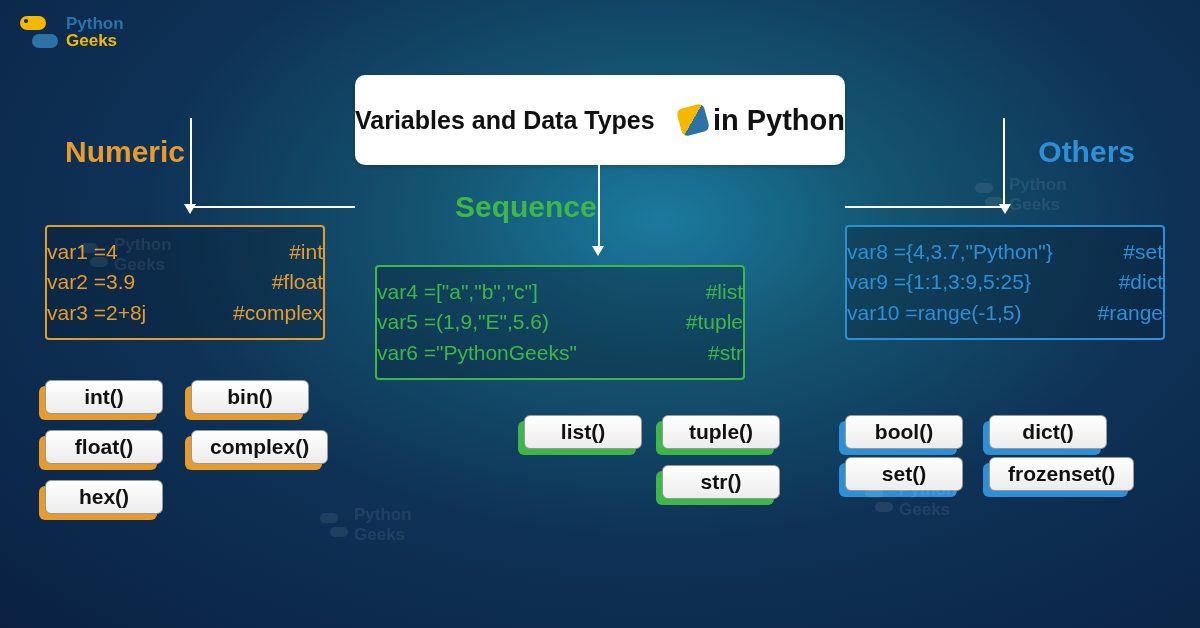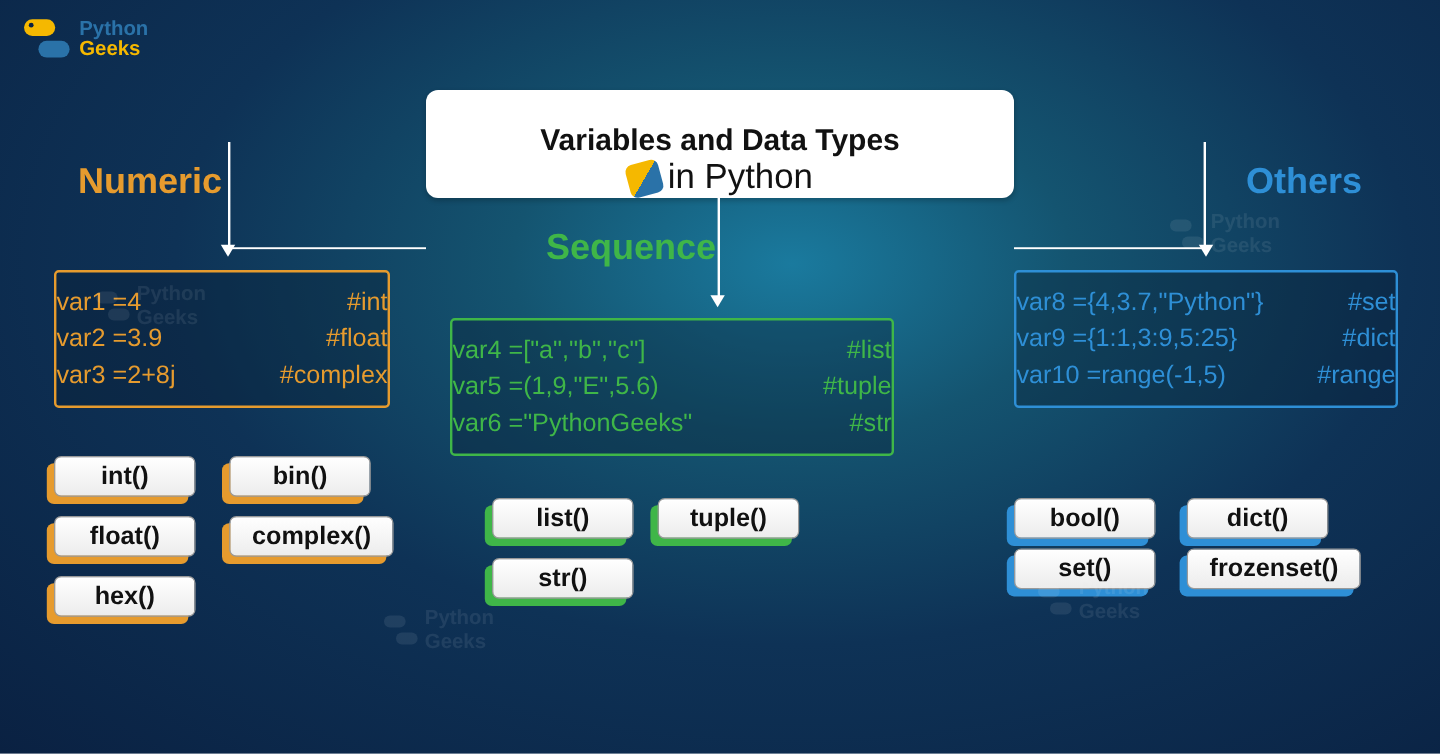--- a/index.html
+++ b/index.html
@@ -5,38 +5,38 @@
 *{margin:0;padding:0;box-sizing:border-box}
 body{width:1200px;height:628px;background:radial-gradient(ellipse at 55% 35%,#1a7a9e 0%,#145470 25%,#0e3256 55%,#0a2142 100%);font-family:"Segoe UI",Arial,sans-serif;position:relative;overflow:hidden}
 .logo{position:absolute;top:15px;left:20px;display:flex;align-items:center;gap:8px}
 .logo-icon{width:38px;height:32px;position:relative}
 .logo-icon .top{position:absolute;width:26px;height:14px;background:#f5b800;border-radius:7px;top:0;left:0}
 .logo-icon .top::before{content:"";position:absolute;width:4px;height:4px;background:#0a2142;border-radius:50%;top:3px;left:4px}
 .logo-icon .bot{position:absolute;width:26px;height:14px;background:#2a72a8;border-radius:7px;bottom:0;right:0}
 .logo-text{font-size:17px;font-weight:700;line-height:1}
 .logo-text .l1{color:#2a72a8}
 .logo-text .l2{color:#f5b800}
-.title-box{position:absolute;top:75px;left:355px;width:490px;height:90px;background:#fff;border-radius:10px;display:flex;flex-direction:column;align-items:center;justify-content:flex-end;box-shadow:0 2px 4px rgba(0,0,0,.2)}
+.title-box{position:absolute;top:75px;left:355px;width:490px;height:90px;background:#fff;border-radius:10px;display:flex;flex-direction:row;align-items:center;justify-content:space-between;box-shadow:0 2px 4px rgba(0,0,0,.2)}
 .title-box .t1{font-size:25px;font-weight:700;color:#111}
-.title-box .t2{font-size:29px;font-weight:400;color:#111;display:flex;align-items:center;gap:6px}
+.title-box .t2{font-size:29px;font-weight:700;color:#111;display:flex;align-items:center;gap:6px}
 .title-box .py-icon{width:28px;height:28px;background:linear-gradient(135deg,#f5b800 50%,#2a72a8 50%);border-radius:6px;transform:rotate(-15deg)}
 .arrow{position:absolute;border-left:2px solid #fff;border-bottom:2px solid #fff}
 .arrow-head{position:absolute;width:0;height:0;border-left:6px solid transparent;border-right:6px solid transparent;border-top:10px solid #fff}
 .col-title{position:absolute;font-size:30px;font-weight:700}
 .numeric-title{top:135px;left:65px;color:#e69b2e}
 .sequence-title{top:190px;left:455px;color:#3fb648}
 .others-title{top:135px;right:65px;color:#2e8fd6}
 .code-box{position:absolute;border:2px solid;border-radius:4px;padding:10px 0;font-family:"Segoe UI",Arial,sans-serif;font-size:21px;line-height:1.45;background:rgba(10,30,50,.35)}
 .numeric-box{top:225px;left:45px;border-color:#e69b2e;color:#e69b2e;width:280px}
 .sequence-box{top:265px;left:375px;border-color:#3fb648;color:#3fb648;width:370px}
 .others-box{top:225px;right:35px;border-color:#2e8fd6;color:#2e8fd6;width:320px}
 .code-row{display:flex;justify-content:space-between;white-space:nowrap}
 .btn-group{position:absolute;display:flex;flex-wrap:wrap;gap:16px 28px}
 .numeric-btns{top:380px;left:45px;width:330px}
-.sequence-btns{top:415px;left:410px;width:370px;justify-content:flex-start;gap:16px 20px}
+.sequence-btns{top:415px;left:410px;width:370px;justify-content:flex-end;gap:16px 20px}
 .others-btns{top:415px;right:25px;width:330px;justify-content:flex-start;gap:8px 26px}
 .btn-wrap{position:relative}
 .btn-shadow{position:absolute;top:6px;left:-6px;width:100%;height:100%;border-radius:6px}
 .numeric-btns .btn-shadow{background:#e69b2e}
 .sequence-btns .btn-shadow{background:#3fb648}
 .others-btns .btn-shadow{background:#2e8fd6}
 .btn{position:relative;background:linear-gradient(#fff,#ececec);border:1px solid #999;border-radius:6px;padding:4px 18px;font-size:21px;font-weight:700;color:#111;min-width:118px;text-align:center;box-shadow:inset 0 1px 0 #fff}
 .wm{position:absolute;opacity:.08;font-size:17px;font-weight:700;color:#fff;display:flex;align-items:center;gap:6px}
 .wm .wi{width:28px;height:24px;position:relative}
 .wm .wi::before{content:"";position:absolute;width:18px;height:10px;background:#fff;border-radius:5px;top:0;left:0}

